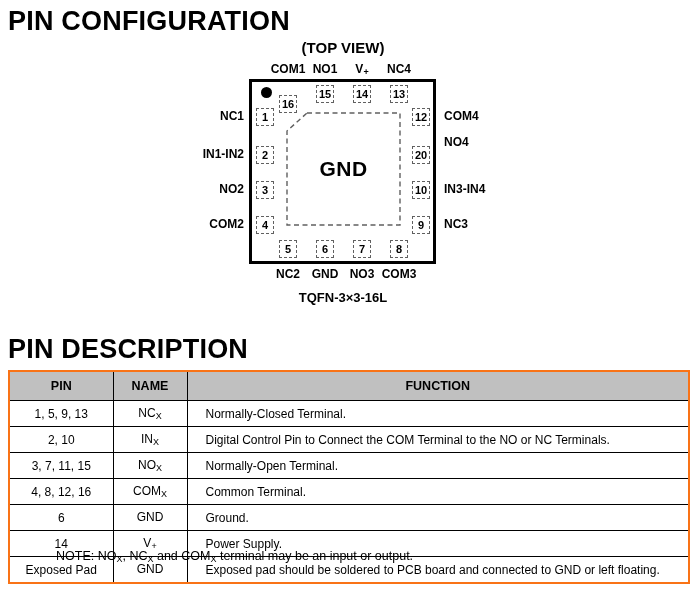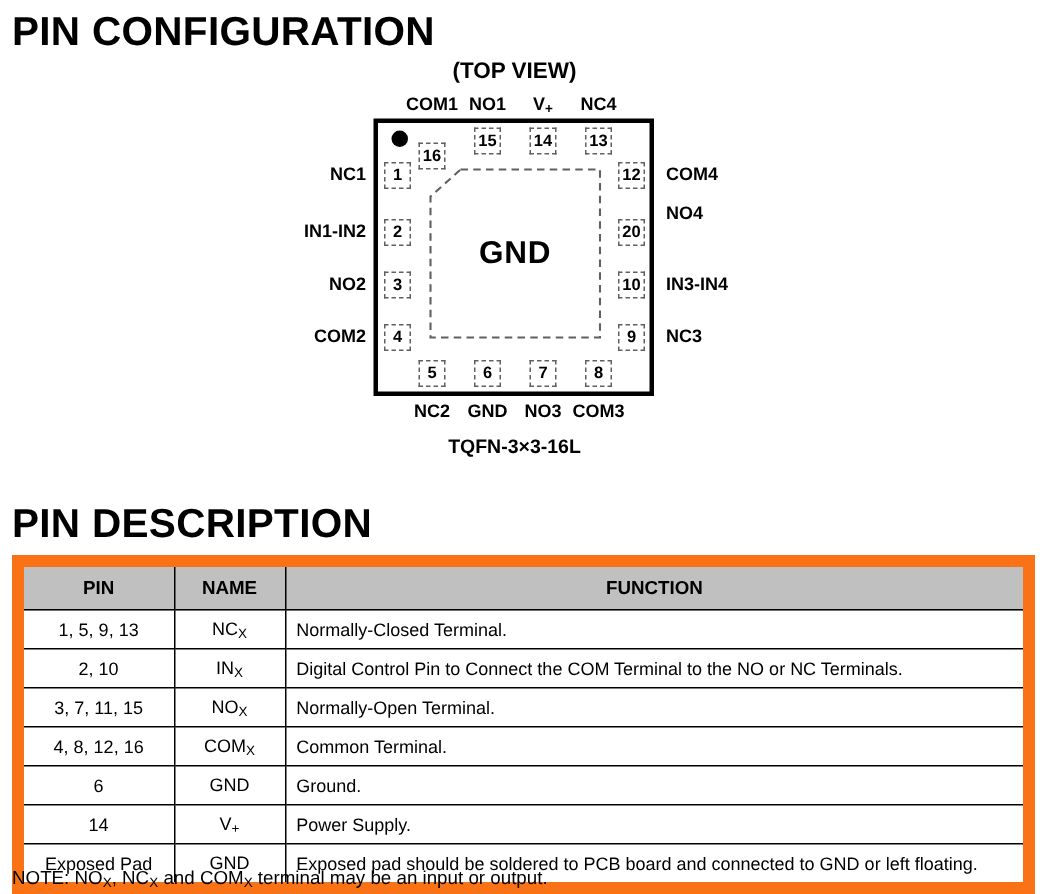--- a/index.html
+++ b/index.html
@@ -69,37 +69,38 @@
 
   
   .pin-table {
     position: absolute; left: 8px; top: 370px;
     width: 682px;
     border-collapse: collapse;
     table-layout: fixed;
     font-size: 12px;
   }
   .pin-table th, .pin-table td { border: 1px solid #000000; }
-  .pin-table { border: 8px solid #f97316; }
+  .pin-table { border: 2px solid #f97316; }
   .pin-table th {
     background: #c0c0c0;
     height: 26px;
     font-size: 12.5px;
     font-weight: bold;
     text-align: center;
   }
   .pin-table td { height: 23px; }
   .col-pin  { width: 104px; }
   .col-name { width: 74px; }
   .c-pin, .c-name { text-align: center; }
-  .c-func { text-align: left; padding-left: 7px; }
+  .c-func { text-align: left; padding-left: 18px; }
 
   .note {
-    position: absolute; left: 8px; top: 578px;
+    position: absolute; left: 8px; top: 549px;
     font-size: 12.5px;
+    padding-left: 48px;
   }
 </style>
 </head>
 <body>
 
 <div class="page">
 
   <div class="section-title" id="title-config">PIN CONFIGURATION</div>
 
   <div class="diagram">

